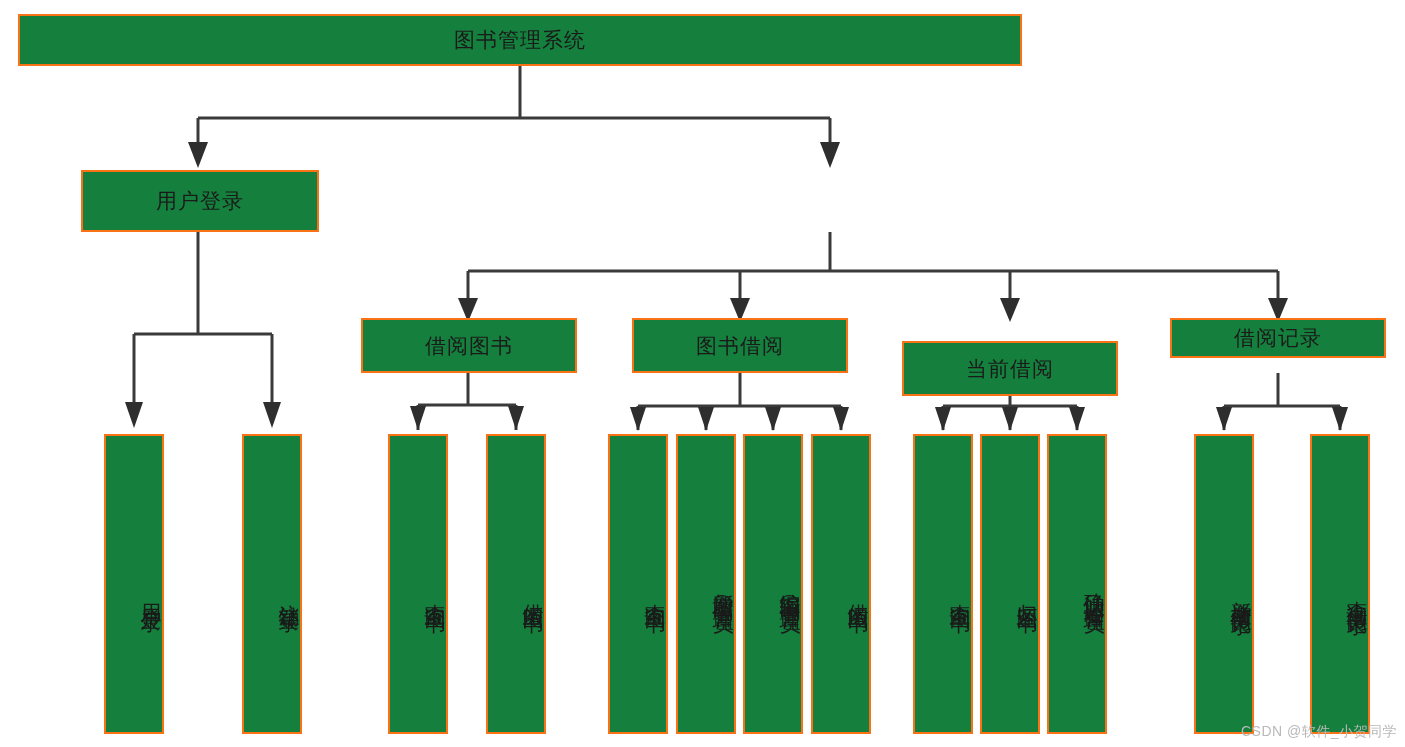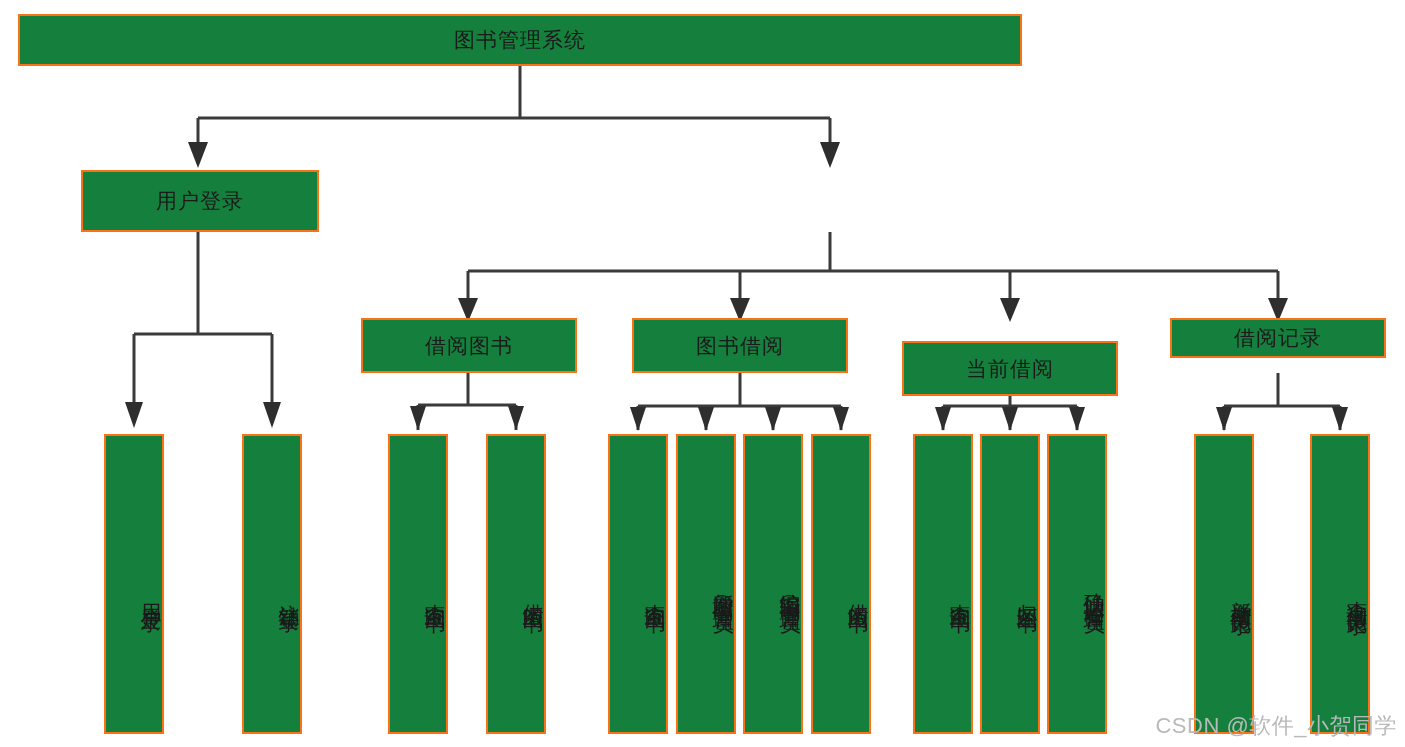--- a/index.html
+++ b/index.html
@@ -49,21 +49,21 @@
     left: 0;
     top: 0;
     width: 1405px;
     height: 747px;
     pointer-events: none;
   }
   .watermark {
     position: absolute;
     right: 8px;
     bottom: 6px;
-    font-size: 22px;
+    font-size: 14px;
     color: #b9b9b9;
     letter-spacing: 0.5px;
     white-space: nowrap;
   }
 </style>
 </head>
 <body>
 
 <div id="canvas">
 

